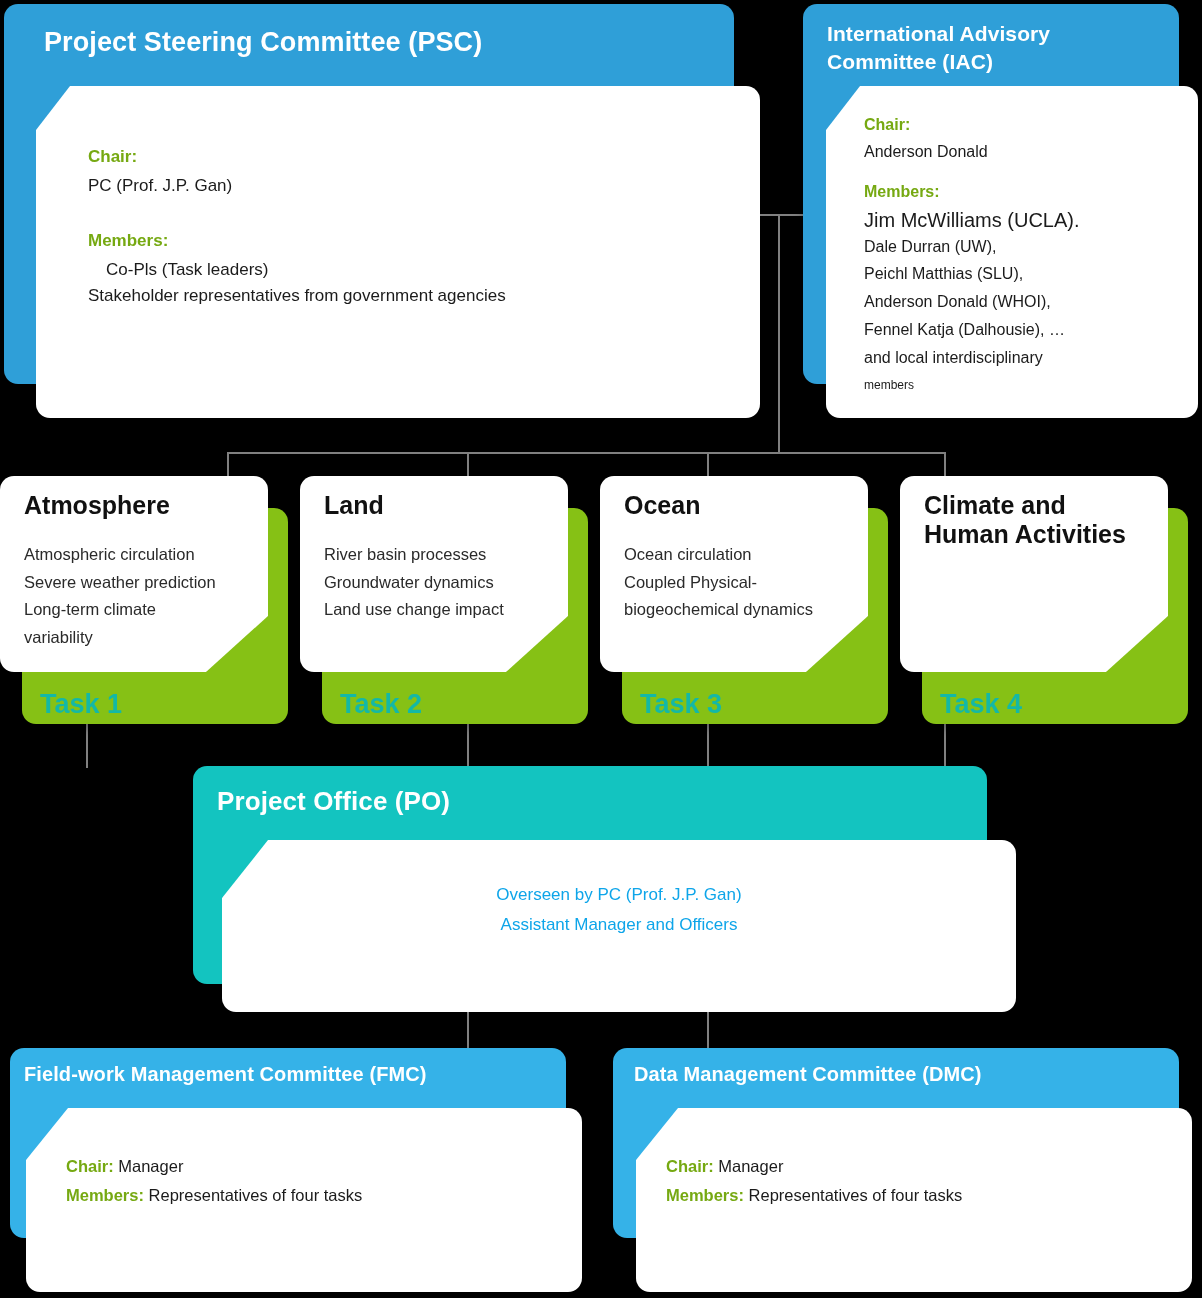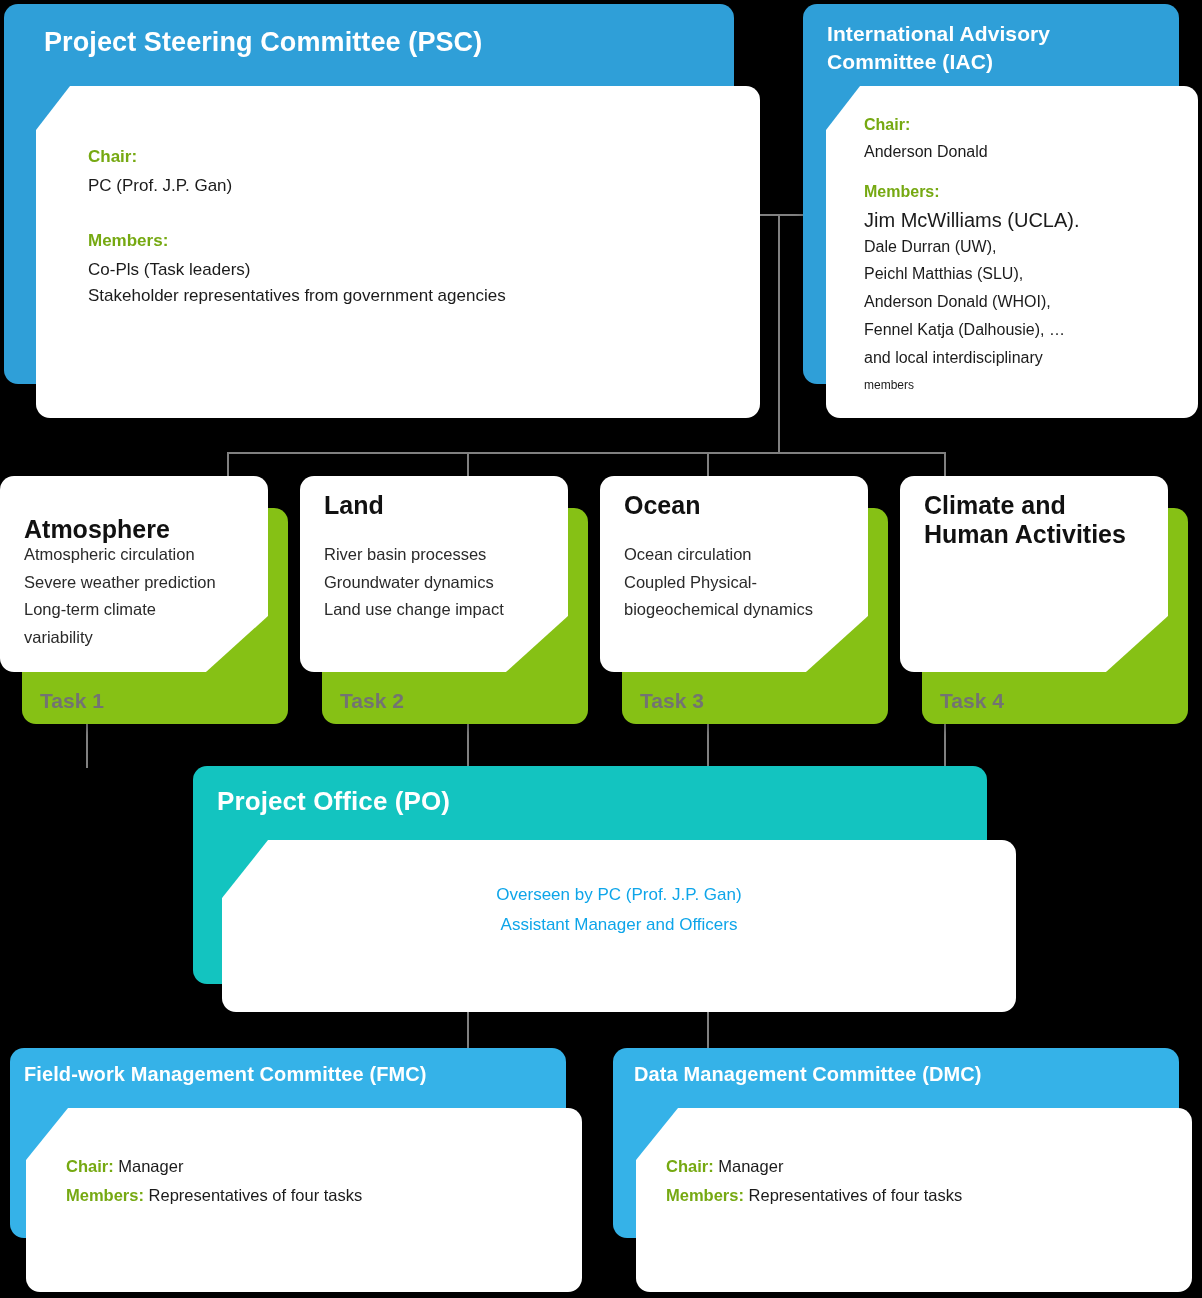--- a/index.html
+++ b/index.html
@@ -70,22 +70,22 @@
     line-height:29px;
   }
   .task-list{
     position:absolute;
     font-size:16.5px;
     line-height:27.5px;
     color:#2a2a2a;
   }
   .task-badge{
     position:absolute;
-    color:#737373;
-    font-size:21px;
+    color:#14b8a6;
+    font-size:27px;
     font-weight:bold;
   }
 
   .po-body{
     position:absolute;
     text-align:center;
     font-size:17px;
     line-height:30px;
     color:#0ea5e9;
     width:100%;
@@ -118,21 +118,21 @@
   <div class="backcard shadow" style="left:4px;top:4px;width:730px;height:380px;background:#2f9fd8;"></div>
   <div class="cardtitle" style="left:44px;top:27px;font-size:27px;">Project Steering Committee (PSC)</div>
   <div class="frontcard shadow notch-tl" style="left:36px;top:86px;width:724px;height:332px;"></div>
   <div class="blue-body" style="left:88px;top:144px;">
     <span class="lbl">Chair:</span>
   </div>
   <div class="blue-body" style="left:88px;top:173px;">PC (Prof. J.P. Gan)</div>
   <div class="blue-body" style="left:88px;top:228px;">
     <span class="lbl">Members:</span>
   </div>
-  <div class="blue-body" style="left:88px;top:257px;">Co-Pls (Task leaders)</div>
+  <div class="blue-body" style="left:106px;top:257px;">Co-Pls (Task leaders)</div>
   <div class="blue-body" style="left:88px;top:283px;">Stakeholder representatives from government agencies</div>
 
   <div class="backcard shadow" style="left:803px;top:4px;width:376px;height:380px;background:#2f9fd8;"></div>
   <div class="cardtitle" style="left:827px;top:20px;font-size:21px;line-height:28px;">
     <div>International Advisory</div>
     <div>Committee (IAC)</div>
   </div>
   <div class="frontcard shadow notch-tl" style="left:826px;top:86px;width:372px;height:332px;"></div>
   <div class="blue-body" style="left:864px;top:112px;font-size:16px;">
     <span class="lbl">Chair:</span>
@@ -144,21 +144,21 @@
   <div class="blue-body" style="left:864px;top:207px;font-size:20px;">Jim McWilliams (UCLA).</div>
   <div class="blue-body" style="left:864px;top:234px;font-size:16px;">Dale Durran (UW),</div>
   <div class="blue-body" style="left:864px;top:261px;font-size:16px;">Peichl Matthias (SLU),</div>
   <div class="blue-body" style="left:864px;top:289px;font-size:16px;">Anderson Donald (WHOI),</div>
   <div class="blue-body" style="left:864px;top:317px;font-size:16px;">Fennel Katja (Dalhousie), …</div>
   <div class="blue-body" style="left:864px;top:345px;font-size:16px;">and local interdisciplinary</div>
   <div class="blue-body" style="left:864px;top:372px;font-size:12px;">members</div>
 
   <div class="backcard shadow" style="left:22px;top:508px;width:266px;height:216px;background:#86c115;"></div>
   <div class="frontcard shadow" style="left:0px;top:476px;width:268px;height:196px;clip-path:polygon(0 0,100% 0,100% 140px,206px 100%,0 100%);"></div>
-  <div class="task-head" style="left:24px;top:491px;margin-top:24px;">Atmosphere</div>
+  <div class="task-head" style="left:24px;top:491px;">Atmosphere</div>
   <div class="task-list" style="left:24px;top:541px;">
     <div>Atmospheric circulation</div>
     <div>Severe weather prediction</div>
     <div>Long-term climate</div>
     <div>variability</div>
   </div>
   <div class="task-badge" style="left:40px;top:689px;">Task 1</div>
 
   <div class="backcard shadow" style="left:322px;top:508px;width:266px;height:216px;background:#86c115;"></div>
   <div class="frontcard shadow" style="left:300px;top:476px;width:268px;height:196px;clip-path:polygon(0 0,100% 0,100% 140px,206px 100%,0 100%);"></div>

